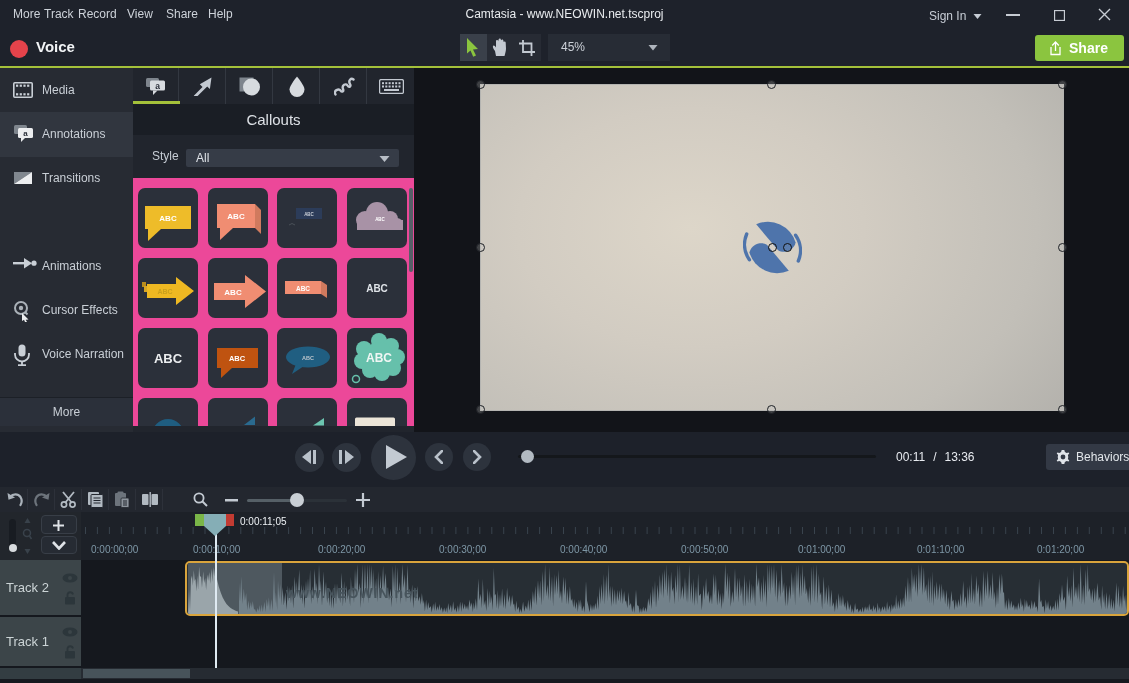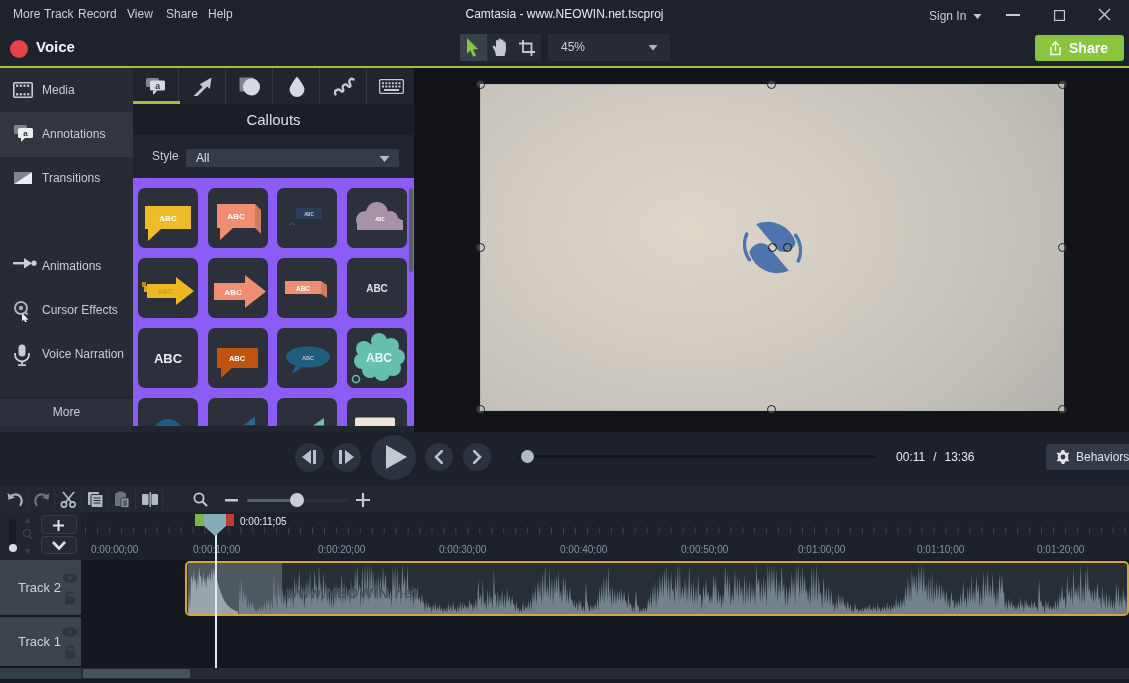--- a/index.html
+++ b/index.html
@@ -25,21 +25,21 @@
 #more { position:absolute; left:0; top:329px; width:133px; height:29px; background:#2b303a; border-top:1px solid #1c2027; text-align:center; font-size:12px; color:#c9cfd6; line-height:28px; }
 
 #panel { position:absolute; left:133px; top:68px; width:281px; height:364px; background:#21252d; }
 #tabs { position:absolute; left:0; top:0; width:281px; height:36px; }
 .tab { position:absolute; top:0; width:46px; height:36px; border-right:1px solid #333841; }
 #tabul { position:absolute; left:0; top:33px; width:47px; height:3px; background:#a4c13a; }
 #callouts-title { position:absolute; left:0; top:36px; width:281px; height:31px; background:#1a1e25; color:#dde1e6; font-size:15px; text-align:center; line-height:31px; }
 #stylerow { position:absolute; left:0; top:67px; width:281px; height:43px; }
 #stylelbl { position:absolute; left:19px; top:14px; font-size:12px; color:#c6ccd4; }
 #styledd { position:absolute; left:53px; top:14px; width:213px; height:18px; background:#363c47; border-radius:2px; color:#dfe3e8; font-size:12px; line-height:18px; padding-left:10px; }
-#grid { position:absolute; left:0; top:110px; width:281px; height:248px; background:#8b5cf6; overflow:hidden; }
+#grid { position:absolute; left:0; top:110px; width:281px; height:248px; background:#ec4899; overflow:hidden; }
 .tile { position:absolute; width:60px; height:60px; background:#2b303a; border-radius:7px; }
 #pscroll { position:absolute; left:276px; top:10px; width:4px; height:84px; background:#575f68; border-radius:2px; }
 
 #canvas { position:absolute; left:414px; top:68px; width:715px; height:364px; background:#121419; }
 #frame { position:absolute; left:67px; top:17px; width:582px; height:325px; background:radial-gradient(ellipse 85% 105% at 36% 44%, #ddd6c9 0%, #d2ccc2 35%, #c2bfb8 70%, #b2b0ab 95%); outline:1px solid rgba(235,233,228,0.75); }
 .hdl { position:absolute; width:9px; height:9px; border-radius:50%; border:1.5px solid #1e2126; background:rgba(200,200,200,0.25); }
 
 #playbar { position:absolute; left:0; top:432px; width:1129px; height:55px; background:#1d212a;margin-left:21px; }
 .pbtn { position:absolute; border-radius:50%; background:#2d333d; }
 #scrubline { position:absolute; left:497px; top:23px; width:358px; height:3px; background:#14171b; border-radius:2px; }
@@ -47,21 +47,21 @@
 #timecode { position:absolute; left:875px; top:18px; font-size:12px; color:#e8ebf0; }
 #propbtn { position:absolute; left:1025px; top:12px; width:87px; height:26px; background:#333945; border-radius:3px; color:#e2e6ea; font-size:12px; line-height:26px; }
 
 #tltools { position:absolute; left:0; top:487px; width:1129px; height:25px; background:#23272f; }
 .tsep { position:absolute; top:2px; width:1px; height:21px; background:#2d313a; }
 #leftctl { position:absolute; left:0; top:512px; width:81px; height:48px; background:#22262c; }
 #ruler { position:absolute; left:81px; top:512px; width:1048px; height:48px; background:#1d2128; }
 .rlbl { position:absolute; top:32px; font-size:10px; color:#7e97a6; }
 #tracks { position:absolute; left:0; top:560px; width:1129px; height:108px; background:#15181e; }
 .thead { position:absolute; left:0; width:81px; background:#3c4549; }
-.tname { position:absolute; left:18px; font-size:13px; color:#ccd4d6; }
+.tname { position:absolute; left:6px; font-size:13px; color:#ccd4d6; }
 #clip { position:absolute; left:185px; top:1px; width:944px; height:55px; border:2px solid #d9a43c; border-radius:5px; background:#272e34; overflow:hidden; }
 #wmark { position:absolute; left:99px; top:22px; font-size:14px; font-weight:bold; color:#47545c; letter-spacing:1px; }
 #hscroll { position:absolute; left:0; top:668px; width:1129px; height:11px; background:#262b32; }
 #hthumb { position:absolute; left:83px; top:1px; width:107px; height:9px; background:#47535a; }
 #botstrip { position:absolute; left:0; top:679px; width:1129px; height:4px; background:#16191f; }
 #playhead { position:absolute; left:215px; top:514px; width:2px; height:154px; background:#dfeaf2; z-index:50; }
 </style>
 </head>
 <body>
 

